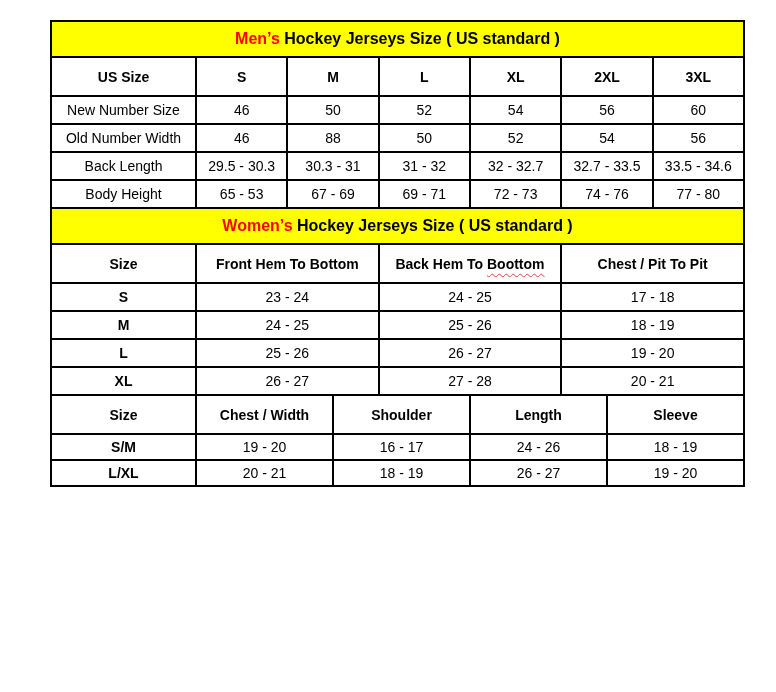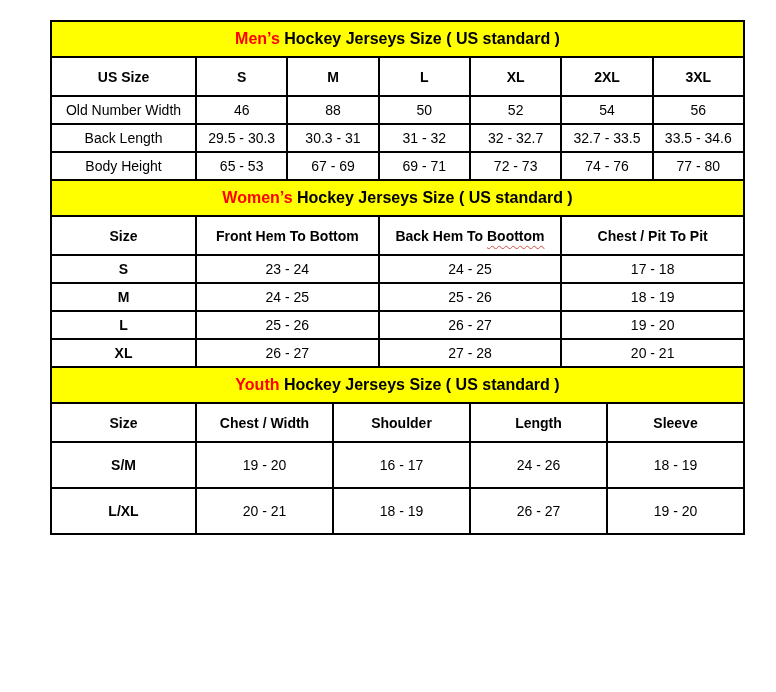--- a/index.html
+++ b/index.html
@@ -48,21 +48,21 @@
     font-size: 16px;
   }
   .red { color: #ff0000; }
 
   .header-row th { height: 39px; font-size: 14px; font-weight: bold; }
 
   tr.data-row td, tr.data-row th { height: 28px; font-size: 14px; }
   tr.data-row td.cell-value, tr.data-row td.row-label { font-weight: normal; }
   tr.data-row th.row-label { font-weight: bold; }
 
-  table.youth tr.data-row td, table.youth tr.data-row th { height: 46px; }
+  table.youth tr.data-row td, table.youth tr.data-row th { height: 26px; }
 
   .wavy {
     text-decoration: underline;
     text-decoration-style: wavy;
     text-decoration-color: #d94a3f;
     text-decoration-thickness: 1px;
     text-underline-offset: 4px;
   }
 </style>
 </head>
@@ -90,20 +90,29 @@
         <tr class="header-row">
           <th>US Size</th>
           <th>S</th>
           <th>M</th>
           <th>L</th>
           <th>XL</th>
           <th>2XL</th>
           <th>3XL</th>
         </tr>
         <tr class="data-row">
+          <td class="row-label">New Number Size</td>
+          <td class="cell-value">46</td>
+          <td class="cell-value">50</td>
+          <td class="cell-value">52</td>
+          <td class="cell-value">54</td>
+          <td class="cell-value">56</td>
+          <td class="cell-value">60</td>
+        </tr>
+        <tr class="data-row">
           <td class="row-label">Old Number Width</td>
           <td class="cell-value">46</td>
           <td class="cell-value">88</td>
           <td class="cell-value">50</td>
           <td class="cell-value">52</td>
           <td class="cell-value">54</td>
           <td class="cell-value">56</td>
         </tr>
         <tr class="data-row">
           <td class="row-label">Back Length</td>
@@ -172,23 +181,20 @@
 
     <table class="size-table youth">
       <colgroup>
           <col class="c-label">
           <col>
           <col>
           <col>
           <col>
         </colgroup>
       <tbody>
-        <tr class="caption-row">
-          <td colspan="5"><span class="red">Youth</span><span> Hockey Jerseys Size ( US standard )</span></td>
-        </tr>
         <tr class="header-row">
           <th>Size</th>
           <th>Chest / Width</th>
           <th>Shoulder</th>
           <th>Length</th>
           <th>Sleeve</th>
         </tr>
         <tr class="data-row">
           <th class="row-label">S/M</th>
           <td class="cell-value">19 - 20</td>

